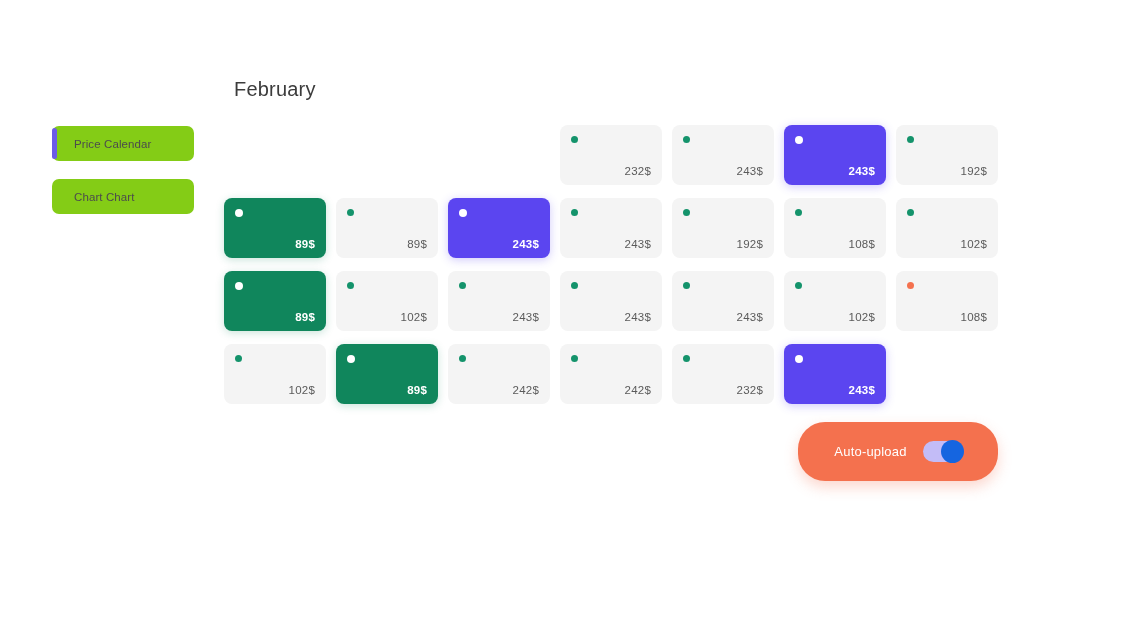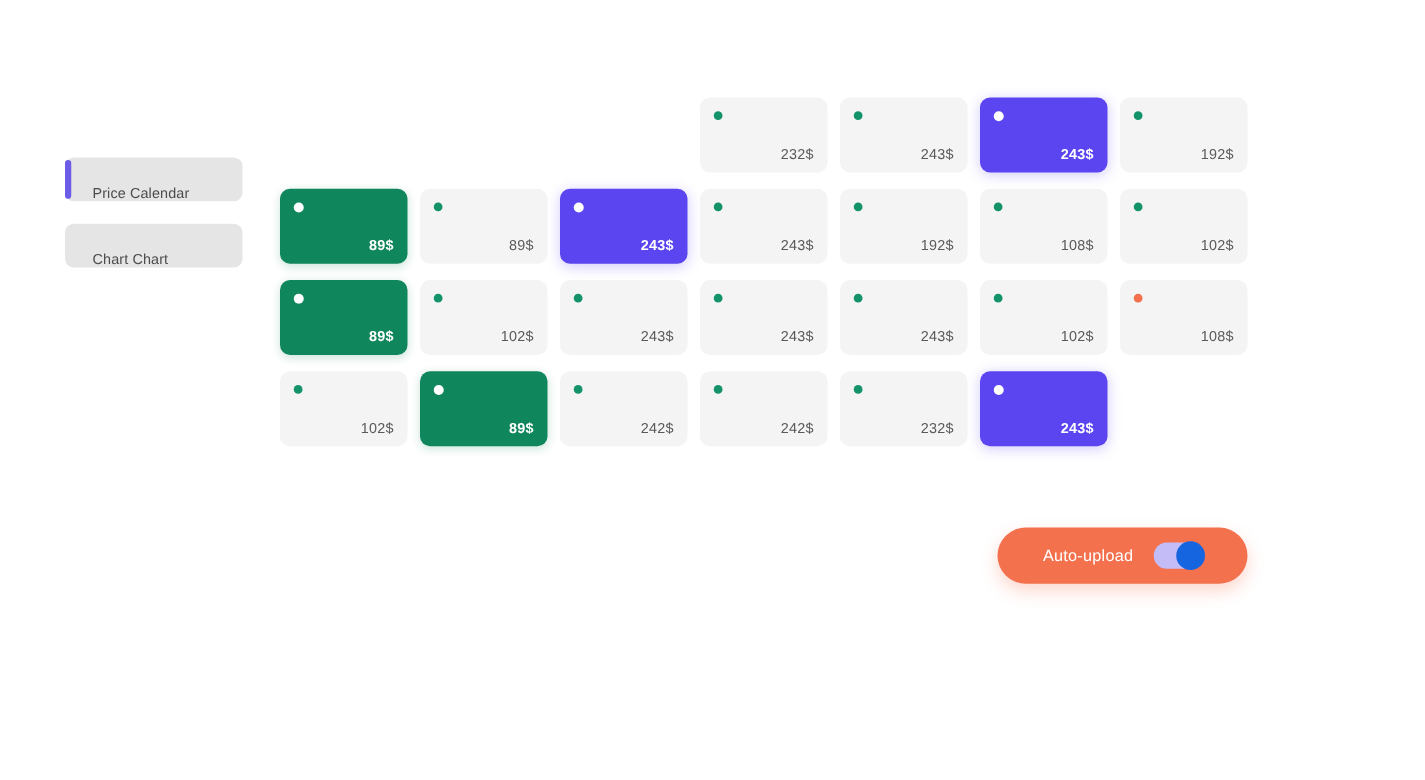--- a/index.html
+++ b/index.html
@@ -25,24 +25,24 @@
     position: absolute;
     left: 52px;
     top: 126px;
     width: 142px;
   }
 
   .nav-item {
     position: relative;
     width: 142px;
     height: 35px;
-    background: #e5e5e5;
+    background: #84cc16;
     border-radius: 7px;
     display: flex;
-    align-items: flex-end;
+    align-items: center;
     margin-bottom: 18px;
     cursor: pointer;
   }
 
   .nav-item .nav-label {
     font-size: 11.5px;
     color: #4c4c4c;
     letter-spacing: 0.1px;
     padding-left: 22px;
     white-space: nowrap;
@@ -140,21 +140,21 @@
     box-shadow: 0 2px 10px rgba(91,69,240,0.28);
   }
   .day-cell.purple .price { color: #ffffff; font-weight: bold; }
 
   
   .auto-upload {
     position: absolute;
     left: 798px;
     top: 422px;
     width: 200px;
-    height: 45px;
+    height: 59px;
     background: #f4714e;
     border-radius: 27px;
     display: flex;
     align-items: center;
     justify-content: center;
     gap: 16px;
     cursor: pointer;
     box-shadow: 0 6px 14px rgba(244,113,78,0.28);
   }
 
@@ -193,20 +193,21 @@
     <div class="nav-item active-indicator">
       <span class="nav-label">Price Calendar</span>
     </div>
     <div class="nav-item">
       <span class="nav-label">Chart Chart</span>
     </div>
   </nav>
 
 
   <main class="main">
+    <h1 class="month-title">February</h1>
     <div class="calendar-grid" id="calendar-grid">
         <div class="day-cell empty"></div>
         <div class="day-cell empty"></div>
         <div class="day-cell empty"></div>
         <div class="day-cell">
           <span class="dot"></span>
           <span class="price">232$</span>
         </div>
         <div class="day-cell">
           <span class="dot"></span>

